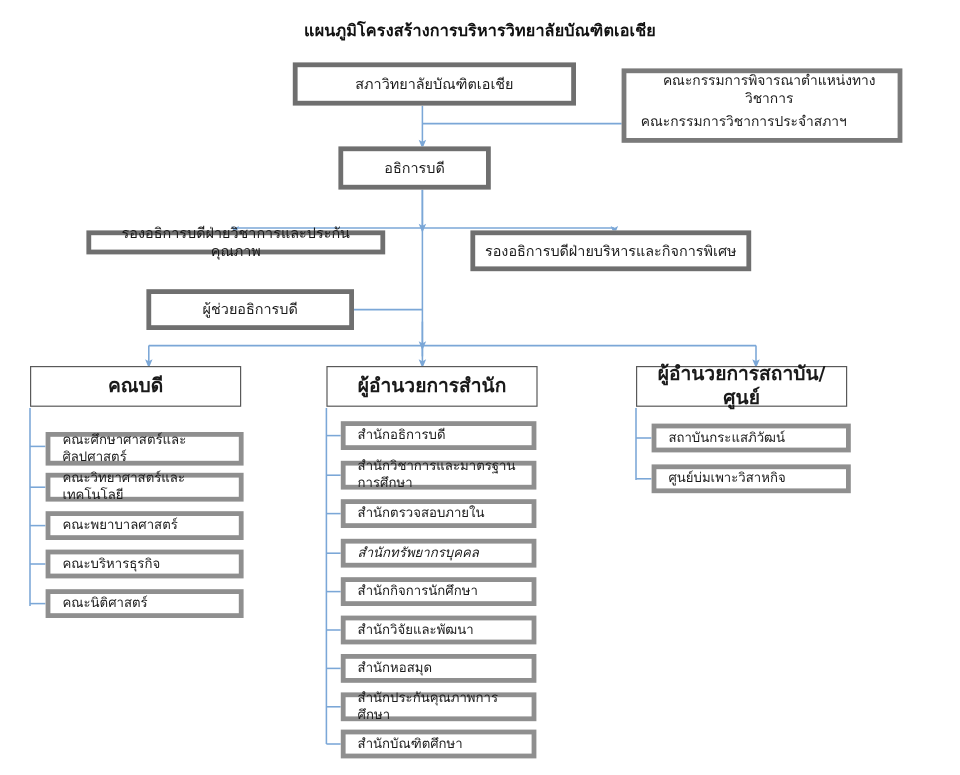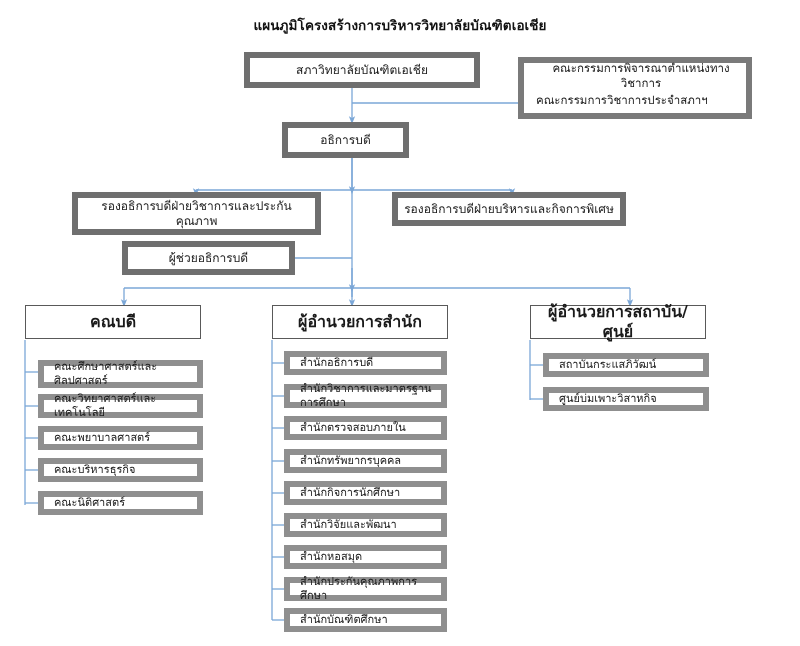--- a/index.html
+++ b/index.html
@@ -22,21 +22,21 @@
     font-size:13.5px;
     font-weight:bold;
     letter-spacing:0.1px;
     color:#111;
   }
 
   .node{
     position:absolute;
     box-sizing:border-box;
     background:#ffffff;
-    border:6px solid #a21caf;
+    border:4px solid #a21caf;
     display:flex;
     align-items:center;
     justify-content:center;
     font-size:11.5px;
     line-height:1.25;
     color:#1a1a1a;
     padding:2px 6px;
     text-align:center;
   }
 
@@ -144,21 +144,21 @@
     </div>
     <div class="committee-row">
       <span>คณะกรรมการวิชาการประจำสภาฯ</span>
     </div>
   </div>
 
   <div class="node level-a" style="left:282px;top:122px;width:127px;height:36px;">
     <span>อธิการบดี</span>
   </div>
 
-  <div class="node level-a" style="left:72px;top:192px;width:249px;height:43px;">
+  <div class="node level-a" style="left:72px;top:192px;width:249px;height:20px;">
     <span>รองอธิการบดีฝ่ายวิชาการและประกันคุณภาพ</span>
   </div>
 
   <div class="node level-a" style="left:392px;top:192px;width:234px;height:34px;">
     <span>รองอธิการบดีฝ่ายบริหารและกิจการพิเศษ</span>
   </div>
 
   <div class="node level-a" style="left:122px;top:241px;width:173px;height:34px;">
     <span>ผู้ช่วยอธิการบดี</span>
   </div>
@@ -187,21 +187,21 @@
   </div>
   <div class="node leaf" style="left:284px;top:351px;width:163px;height:24px;">
     <span>สำนักอธิการบดี</span>
   </div>
   <div class="node leaf" style="left:284px;top:384px;width:163px;height:24px;">
     <span>สำนักวิชาการและมาตรฐานการศึกษา</span>
   </div>
   <div class="node leaf" style="left:284px;top:416px;width:163px;height:24px;">
     <span>สำนักตรวจสอบภายใน</span>
   </div>
-  <div class="node leaf" style="left:284px;top:449px;width:163px;height:24px;">
+  <div class="node leaf" style="left:284px;top:449px;width:163px;height:24px;font-style:italic;">
     <span>สำนักทรัพยากรบุคคล</span>
   </div>
   <div class="node leaf" style="left:284px;top:481px;width:163px;height:24px;">
     <span>สำนักกิจการนักศึกษา</span>
   </div>
   <div class="node leaf" style="left:284px;top:513px;width:163px;height:24px;">
     <span>สำนักวิจัยและพัฒนา</span>
   </div>
   <div class="node leaf" style="left:284px;top:545px;width:163px;height:24px;">
     <span>สำนักหอสมุด</span>

